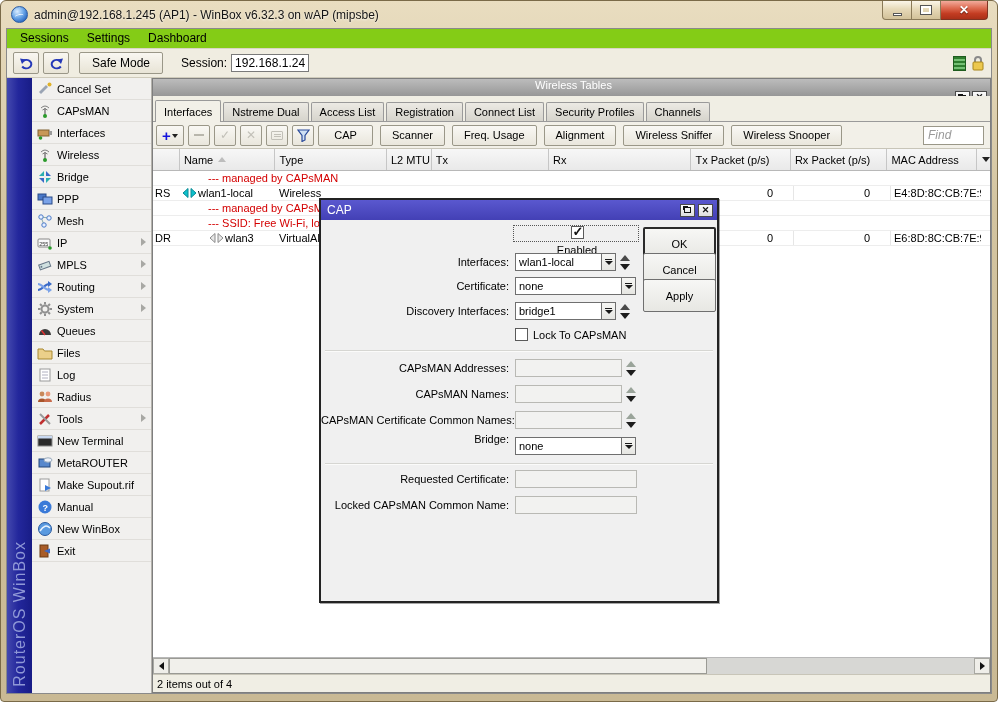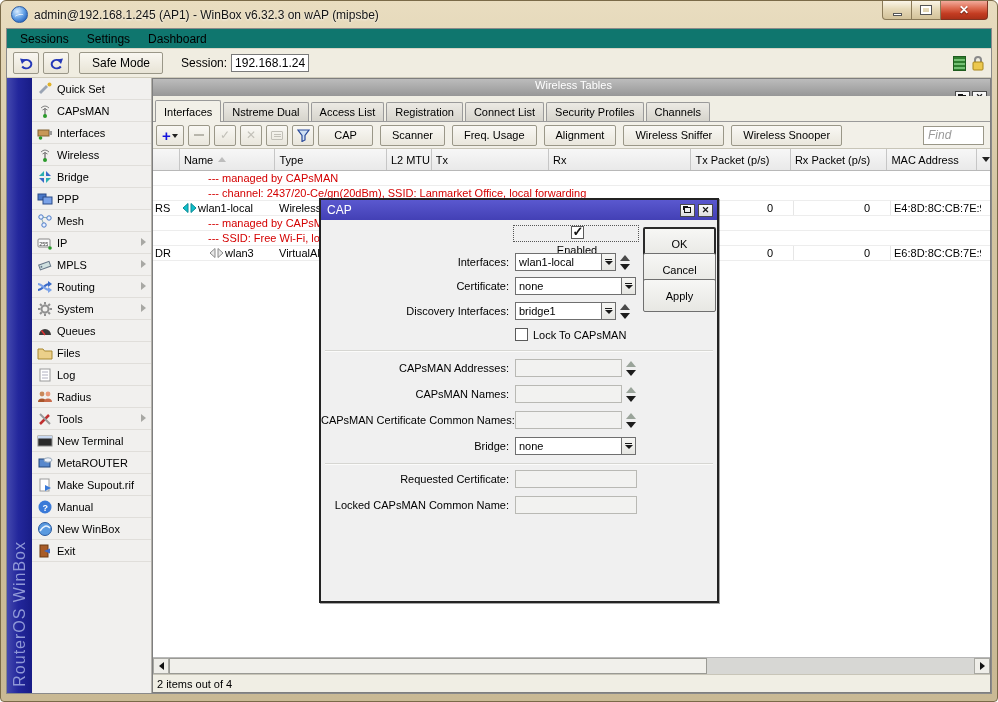--- a/index.html
+++ b/index.html
@@ -22,21 +22,21 @@
   .win-btn.min { width:30px; border-radius:0 0 0 4px; }
   .win-btn.max { width:29px; border-left:none; }
   .win-btn.close { width:47px; border-left:none; border-radius:0 0 4px 0; border-color:#7e3322;
     background:linear-gradient(180deg,#f2ab9c,#dd6a50 40%,#c33c22 70%,#aa3018); }
   .g-min { width:9px; height:3px; background:#fff; border:1px solid #555; margin-top:8px; }
   .g-max { width:10px; height:8px; border:2px solid #fff; outline:1px solid #555; background:transparent; }
   .g-close { color:#fff; font-weight:bold; font-size:12px; text-shadow:0 1px 1px #5a1408; }
 
   
   .client { position:absolute; left:5px; right:5px; top:27px; bottom:7px; background:#f0ede1; border:1px solid #8a8a8a; display:flex; flex-direction:column; }
-  .menubar { height:20px; background:#0f766e; border-bottom:1px solid #d9d5c5; display:flex; align-items:center; padding-left:4px; }
+  .menubar { height:20px; background:#84cc16; border-bottom:1px solid #d9d5c5; display:flex; padding-left:4px; }
   .menu-item { font-size:12px; padding:2px 9px; }
   .tbar { height:29px; background:#f0ede1; border-bottom:1px solid #cfcbbb; display:flex; align-items:center; padding:0 6px; }
   .tool-btn { height:22px; background:linear-gradient(180deg,#f9f7f1,#e8e4d6); border:1px solid #9a9788; border-radius:2px;
     display:flex; align-items:center; justify-content:center; margin-right:4px; }
   .tool-btn.sq { width:26px; }
   .safe-mode { padding:0 12px; margin-left:6px; font-size:12px; }
   .session-label { margin-left:14px; font-size:12px; }
   .session-input { margin-left:4px; width:78px; height:18px; border:1px solid #7a7a7a; background:#fff; font-size:12px; padding:0 3px; font-family:"Liberation Sans",sans-serif; }
   .tbar-right { margin-left:auto; display:flex; align-items:center; gap:5px; }
   .conn-ind { width:13px; height:15px; border:1px solid #1e5c1e;
@@ -200,21 +200,21 @@
       </div>
 
       <div class="sidebar">
         <div class="side-item">
           <span class="sicon">
               <svg width="16" height="16">
                 <polygon points="2,11 9,4 11,6 4,13" fill="#9aa4b4"></polygon>
                 <circle cx="12.5" cy="3.5" r="2" fill="#e0b22a"></circle>
               </svg>
             </span>
-          <span class="slabel">Quick Set</span>
+          <span class="slabel">Cancel Set</span>
           </div>
         <div class="side-item">
           <span class="sicon">
               <svg width="16" height="16">
                 <line x1="8" y1="5" x2="8" y2="12" stroke="#808080" stroke-width="1.5"></line>
                 <path d="M4 5 q4 -4 8 0" stroke="#808080" fill="none"></path>
                 <path d="M5.5 7 q2.5 -2.5 5 0" stroke="#808080" fill="none"></path>
                 <circle cx="8" cy="13" r="2" fill="#2a9a2a"></circle>
               </svg>
             </span>
@@ -501,24 +501,20 @@
             <div class="th c-mac">MAC Address</div>
             <div class="th c-sel th-sel">
                 <span class="dn-tri"></span>
               </div>
           </div>
 
           <div class="tbody">
             <div class="trow">
                 <div class="cell c-flag"></div>
                 <span class="info-text">--- managed by CAPsMAN</span>
-              </div>
-            <div class="trow">
-                <div class="cell c-flag"></div>
-                <span class="info-text">--- channel: 2437/20-Ce/gn(20dBm), SSID: Lanmarket Office, local forwarding</span>
               </div>
             <div class="trow">
               <div class="cell c-flag flag-txt">RS</div>
               <div class="cell c-name">
                   <svg class="ifc-icon" width="13" height="10">
                     <polygon points="0,5 5,0.5 5,9.5" fill="#0ec0cc" stroke="#0a8a94"></polygon>
                     <polygon points="13,5 8,0.5 8,9.5" fill="#0ec0cc" stroke="#0a8a94"></polygon>
                   </svg>
                   <span>wlan1-local</span>
                 </div>
@@ -647,21 +643,21 @@
           <span class="sp-dn"></span>
         </div>
 
       <div class="fld-label" style="top:191px;">CAPsMAN Certificate Common Names:</div>
       <input class="fld-input dis" style="left: 194px; top: 191px; width: 107px;" value="">
       <div class="spinner dim" style="left:303px; top:191px;">
           <span class="sp-up"></span>
           <span class="sp-dn"></span>
         </div>
 
-      <div class="fld-label" style="top:217px;padding-left:29px;">Bridge:</div>
+      <div class="fld-label" style="top:210px;padding-left:29px;">Bridge:</div>
       <input class="fld-input" style="left: 194px; top: 217px; width: 107px;" value="none">
       <div class="dd-btn" style="left:300px; top:217px;">
           <span class="bar"></span>
           <span class="tri"></span>
         </div>
 
       <div class="sep" style="top:243px;"></div>
 
       <div class="fld-label" style="top:250px;">Requested Certificate:</div>
       <input class="fld-input dis" style="left: 194px; top: 250px; width: 122px;" value="">

